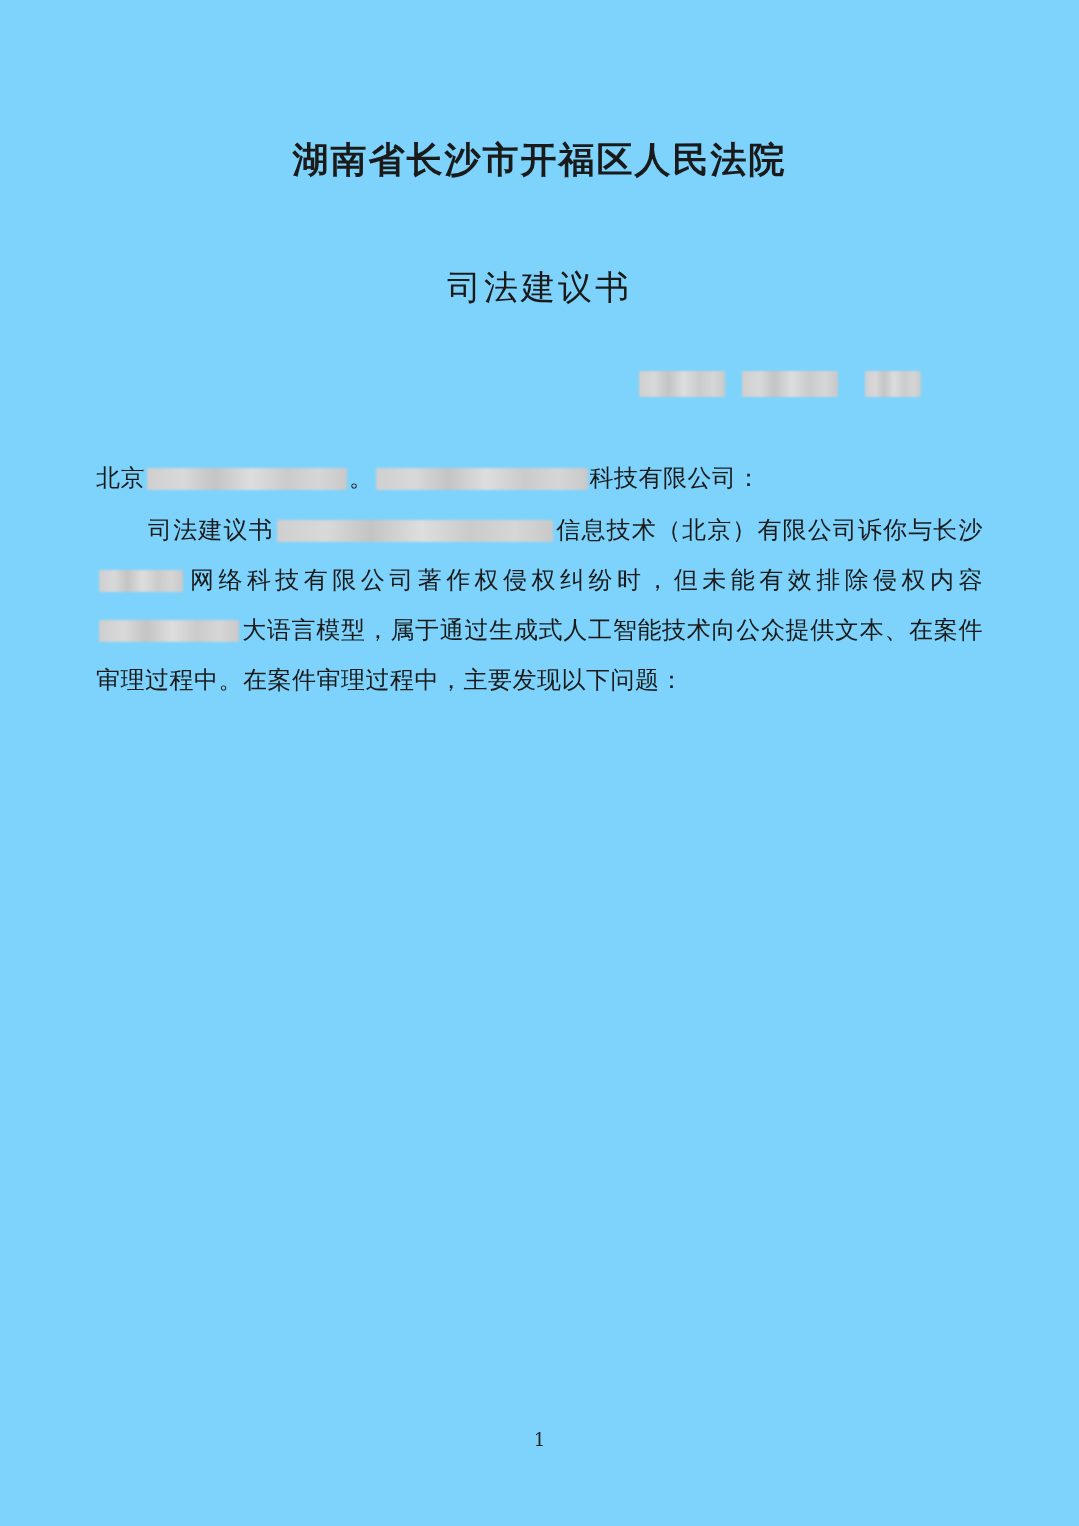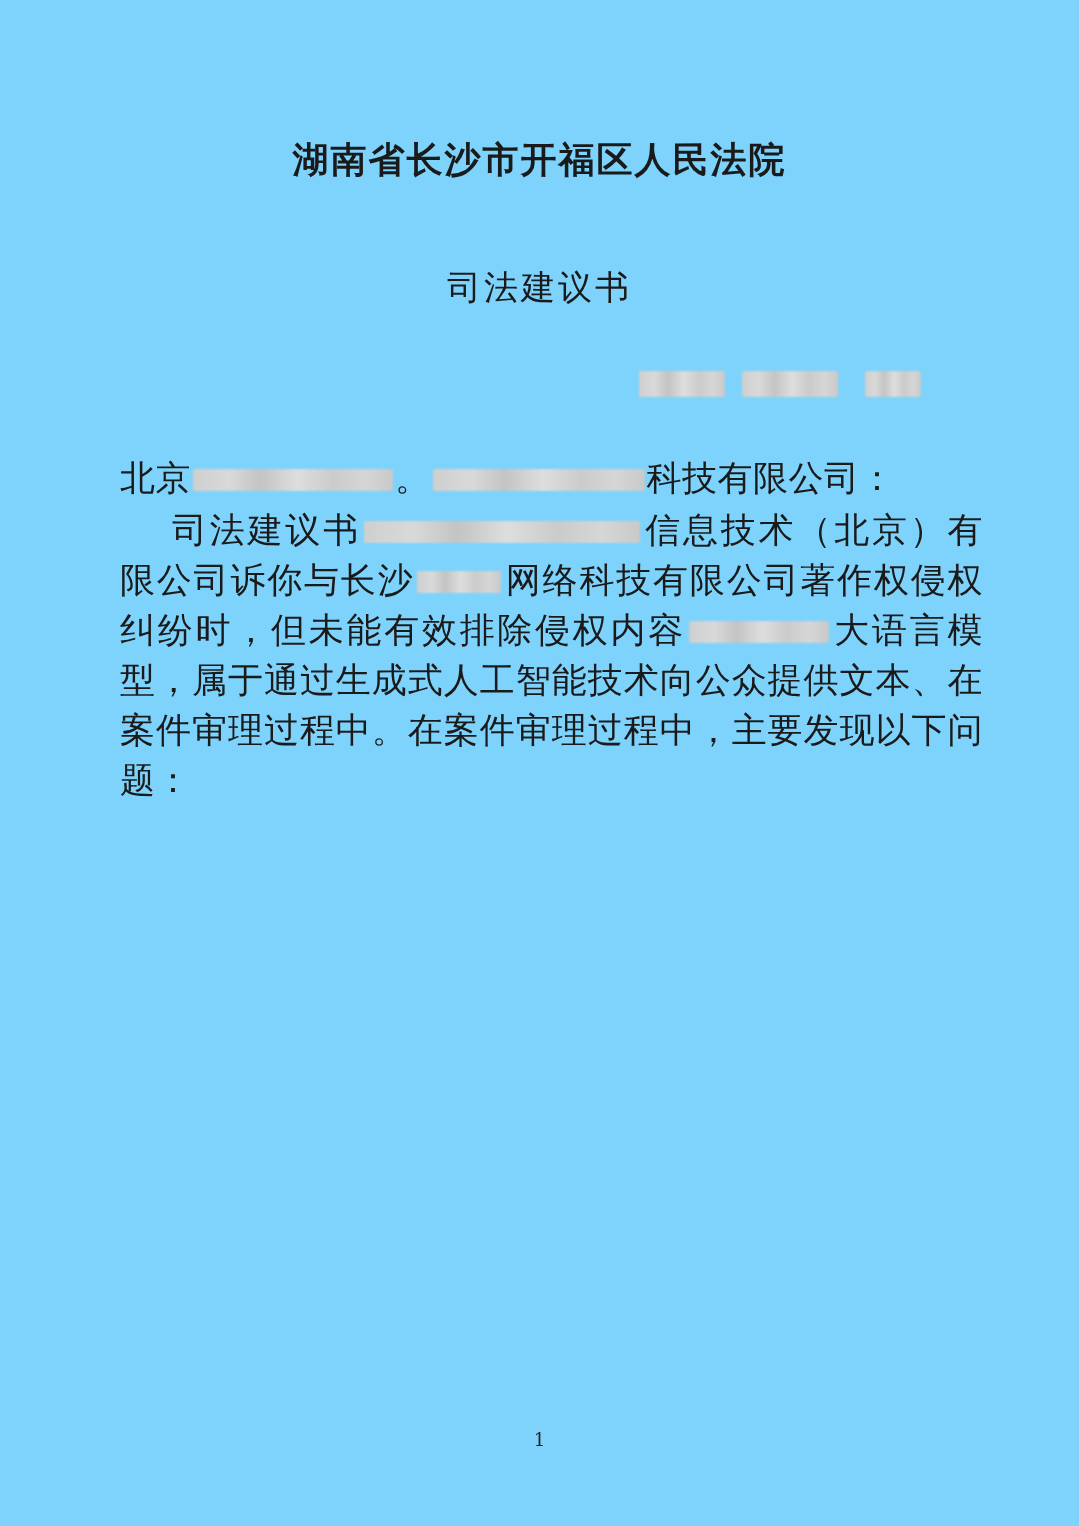--- a/index.html
+++ b/index.html
@@ -50,25 +50,24 @@
     display: inline-block;
     vertical-align: middle;
     background: linear-gradient(90deg,#cfcfcf 0%,#d9d9d9 18%,#c4c4c4 34%,#dedede 52%,#cbcbcb 70%,#d6d6d6 86%,#c9c9c9 100%);
     filter: blur(1.1px);
     border-radius: 1px;
     height: 22px;
   }
   .redact.tall { height: 26px; }
   .body-text {
     margin-top: 52px;
-    font-size: 35px;
+    font-size: 24px;
     line-height: 50px;
     text-align: justify;
     letter-spacing: 0.5px;
-    margin-left: 24px;
   }
   .para {
     margin: 0 0 2px 0;
     text-indent: 0;
   }
   .para.indent {
     text-indent: 52px;
   }
   .page-number {
     position: absolute;

